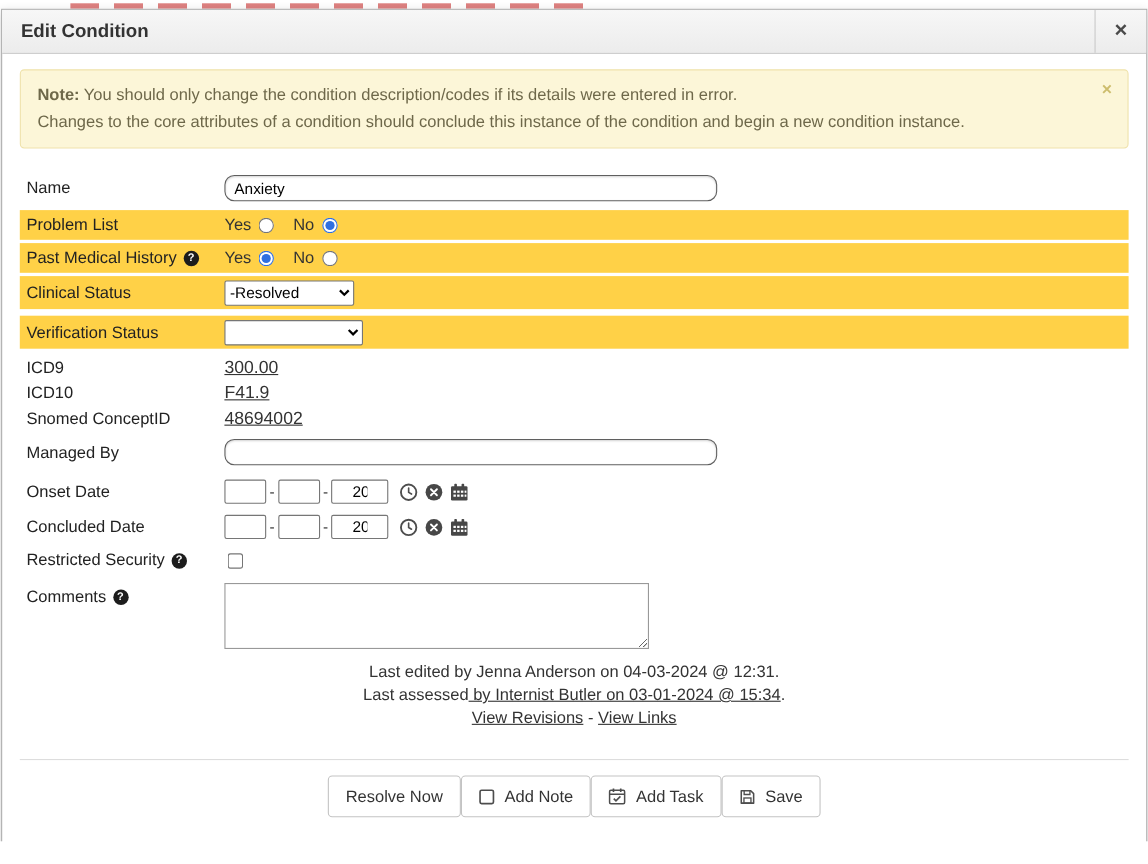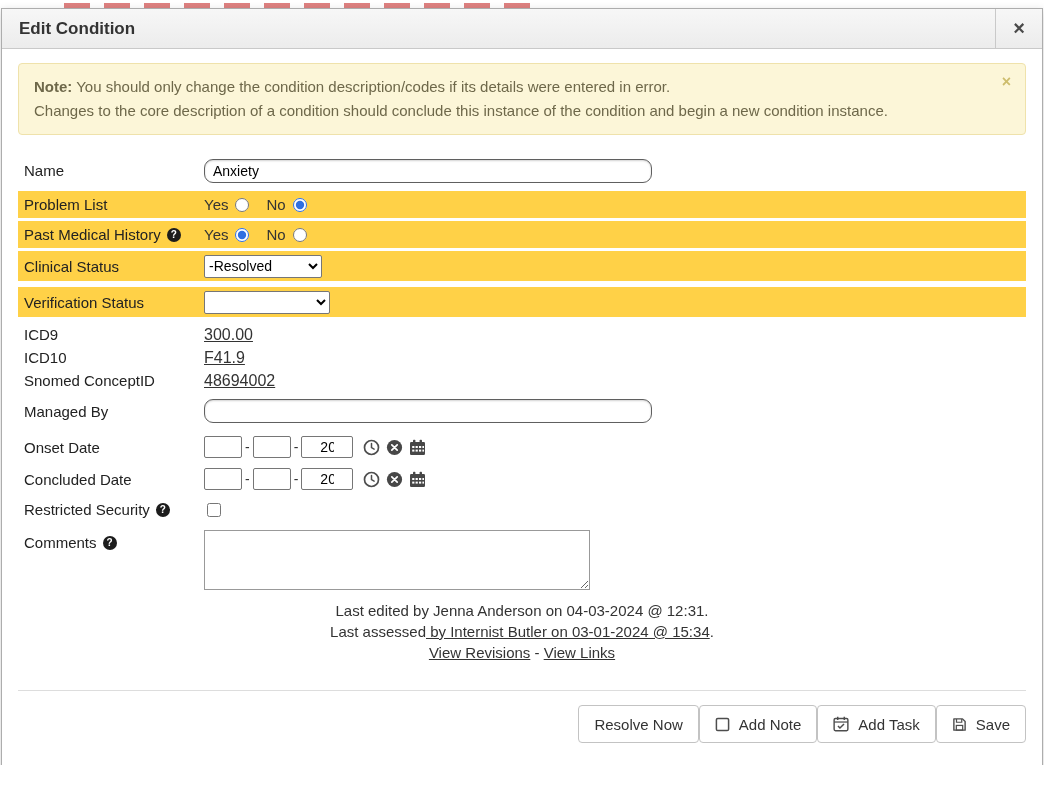--- a/index.html
+++ b/index.html
@@ -62,21 +62,21 @@
 
   .row.comments { align-items: flex-start; margin-top: 7px; }
   .row.comments .label { padding-top: 4px; }
   textarea { width: 386px; height: 60px; border: 1px solid #999; font: 14px "Liberation Sans", sans-serif;
     padding: 4px 6px; resize: both; }
 
   .meta { text-align: center; font-size: 15px; line-height: 21px; margin-top: 10px; color: #333; }
   .meta a { color: #333; }
 
   .divider { border-top: 1px solid #ddd; margin: 27px 0 14px; }
-  .footer { display: flex; justify-content: flex-end; }
+  .footer { display: flex; justify-content: center; }
   .btn { display: flex; align-items: center; gap: 9px; background: #fff; border: 1px solid var(--button-border, #c3c3c3);
     border-radius: 4px; padding: 0 15px; height: 38px; font: 15px "Liberation Sans", sans-serif; color: #333; cursor: pointer; }
   .btn-icon { display: inline-flex; }
 
   .qicon { width: 14px; height: 14px; border-radius: 50%; background: #1c1c1c; color: #fff; font-size: 10px;
     font-weight: bold; display: inline-flex; align-items: center; justify-content: center; flex: 0 0 auto; cursor: pointer; }
 </style>
 </head>
 <body>
 
@@ -90,21 +90,21 @@
         <span>×</span>
       </div>
     </div>
 
     <div class="modal-body">
 
       <div class="note">
         <div>
           <b>Note:</b><span> You should only change the condition description/codes if its details were entered in error.</span>
         </div>
-        <div>Changes to the core description of a condition should conclude this instance of the condition and begin a new condition instance.</div>
+        <div>Changes to the core attributes of a condition should conclude this instance of the condition and begin a new condition instance.</div>
         <span class="note-close">×</span>
       </div>
 
       <div class="row name-row">
         <div class="label">Name</div>
         <div class="ctrl">
           <input type="text" class="text-input" value="Anxiety" style="">
         </div>
       </div>
 

